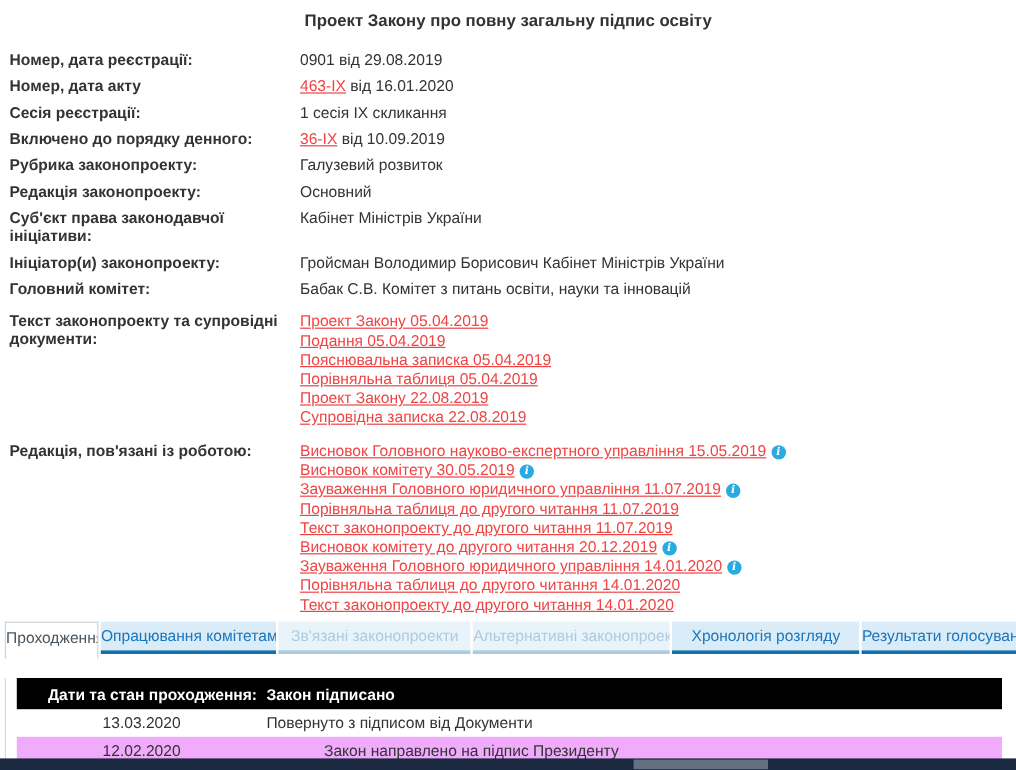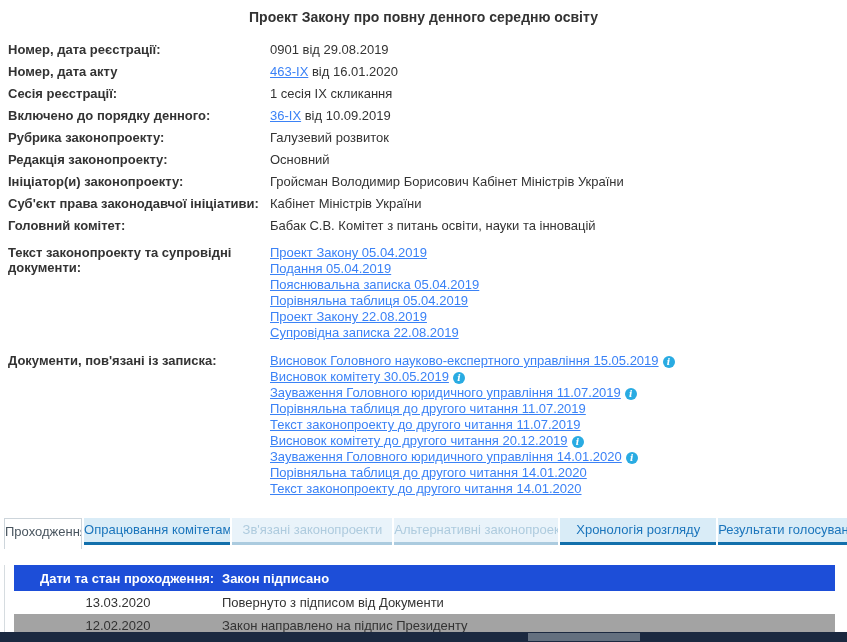--- a/index.html
+++ b/index.html
@@ -5,23 +5,23 @@
   * { margin:0; padding:0; box-sizing:border-box; }
   html,body { width:847px; height:642px; overflow:hidden; background:#fff;
     font-family:"Liberation Sans", sans-serif; color:#333; font-size:13px; }
 
   .page-title { text-align:center; font-size:14px; font-weight:bold; color:#333;
     padding-top:9px; }
 
   .details { margin:17px 0 0 8px; }
   .row { display:flex; align-items:flex-start; margin-bottom:7px; line-height:15px; }
   .row.section { margin-top:12px; }
-  .label { width:262px; flex-shrink:0; font-weight:bold; color:#333; }
+  .label { width:242px; flex-shrink:0; font-weight:bold; color:#333; }
   .value { color:#333; }
-  a.lnk { color:#3b82f6; text-decoration:underline; cursor:pointer; }
+  a.lnk { color:#ef4444; text-decoration:underline; cursor:pointer; }
   .linklist { line-height:16px; }
   .linklist .linkline { display:block; line-height:16px; white-space:nowrap; }
 
   .info-icon { display:inline-block; width:12px; height:12px; border-radius:50%;
     background:#29ABE2; color:#fff; font-size:9px; font-weight:bold;
     font-family:"DejaVu Serif", serif; font-style:italic; text-align:center;
     line-height:12px; vertical-align:middle; margin-left:4px; cursor:pointer; }
 
   .bottom-section { position:absolute; top:518px; left:0; width:847px; }
   .tabbar { display:flex; align-items:flex-start; padding-left:4px; }
@@ -30,37 +30,37 @@
     overflow:hidden; }
   .tab.enabled  { background:#D9ECF7; color:#1B75BC; border-bottom-color:#1270AC; cursor:pointer; }
   .tab.disabled { background:#E9F3FA; color:#AECBDE; border-bottom-color:#ABCBDF; }
   .tab.active   { background:#fff; color:#49555F; border:1px solid #CDD5DB;
     border-bottom:none; height:31px; line-height:26px; }
   .tab-1 { width:80px; } .tab-2 { width:150px; } .tab-3 { width:164px; }
   .tab-4 { width:168px; } .tab-5 { width:160px; } .tab-6 { width:132px; margin-right:0; }
 
   .tab-panel { border-left:1px solid #D6DCE0; margin-left:4px; min-height:114px; }
   .ptable { margin:16px 12px 0 9px; }
-  .thead { background:#1d4ed8; color:#fff; font-weight:bold; display:flex;
+  .thead { background:#000000; color:#fff; font-weight:bold; display:flex;
     height:26px; align-items:center; }
   .trow { display:flex; height:23px; align-items:center; }
-  .trow.alt { background:#a3a3a3; }
+  .trow.alt { background:#f0abfc;gap:48px; }
   .cell-date { width:208px; flex-shrink:0; padding-left:26px; }
   .trow .cell-date { padding-left:0; text-align:center; width:208px; }
   .cell-status { flex:1; }
 
   .hscrollbar { position:absolute; bottom:0; left:0; width:847px; height:10px;
     background:#1B2940; }
   .hscroll-thumb { position:absolute; left:528px; top:1px; width:112px; height:8px;
     background:#64707F; }
 </style>
 </head>
 <body>
 
-<div class="page-title">Проект Закону про повну денного середню освіту</div>
+<div class="page-title">Проект Закону про повну загальну підпис освіту</div>
 
 <div class="details">
   <div class="row">
     <div class="label">Номер, дата реєстрації:</div>
     <div class="value">0901 від 29.08.2019</div>
   </div>
   <div class="row">
     <div class="label">Номер, дата акту</div>
     <div class="value"><a class="lnk">463-IX</a><span> від 16.01.2020</span></div>
   </div>
@@ -74,46 +74,46 @@
   </div>
   <div class="row">
     <div class="label">Рубрика законопроекту:</div>
     <div class="value">Галузевий розвиток</div>
   </div>
   <div class="row">
     <div class="label">Редакція законопроекту:</div>
     <div class="value">Основний</div>
   </div>
   <div class="row">
+    <div class="label">Суб'єкт права законодавчої ініціативи:</div>
+    <div class="value">Кабінет Міністрів України</div>
+  </div>
+  <div class="row">
     <div class="label">Ініціатор(и) законопроекту:</div>
     <div class="value">Гройсман Володимир Борисович Кабінет Міністрів України</div>
-  </div>
-  <div class="row">
-    <div class="label">Суб'єкт права законодавчої ініціативи:</div>
-    <div class="value">Кабінет Міністрів України</div>
   </div>
   <div class="row">
     <div class="label">Головний комітет:</div>
     <div class="value">Бабак С.В. Комітет з питань освіти, науки та інновацій</div>
   </div>
 
   <div class="row section">
     <div class="label">Текст законопроекту та супровідні документи:</div>
     <div class="value linklist">
       <span class="linkline"><a class="lnk">Проект Закону 05.04.2019</a></span>
       <span class="linkline"><a class="lnk">Подання 05.04.2019</a></span>
       <span class="linkline"><a class="lnk">Пояснювальна записка 05.04.2019</a></span>
       <span class="linkline"><a class="lnk">Порівняльна таблиця 05.04.2019</a></span>
       <span class="linkline"><a class="lnk">Проект Закону 22.08.2019</a></span>
       <span class="linkline"><a class="lnk">Супровідна записка 22.08.2019</a></span>
     </div>
   </div>
 
   <div class="row section">
-    <div class="label">Документи, пов'язані із записка:</div>
+    <div class="label">Редакція, пов'язані із роботою:</div>
     <div class="value linklist">
       <span class="linkline"><a class="lnk">Висновок Головного науково-експертного управління 15.05.2019</a><span class="info-icon">i</span></span>
       <span class="linkline"><a class="lnk">Висновок комітету 30.05.2019</a><span class="info-icon">i</span></span>
       <span class="linkline"><a class="lnk">Зауваження Головного юридичного управління 11.07.2019</a><span class="info-icon">i</span></span>
       <span class="linkline"><a class="lnk">Порівняльна таблиця до другого читання 11.07.2019</a></span>
       <span class="linkline"><a class="lnk">Текст законопроекту до другого читання 11.07.2019</a></span>
       <span class="linkline"><a class="lnk">Висновок комітету до другого читання 20.12.2019</a><span class="info-icon">i</span></span>
       <span class="linkline"><a class="lnk">Зауваження Головного юридичного управління 14.01.2020</a><span class="info-icon">i</span></span>
       <span class="linkline"><a class="lnk">Порівняльна таблиця до другого читання 14.01.2020</a></span>
       <span class="linkline"><a class="lnk">Текст законопроекту до другого читання 14.01.2020</a></span>

